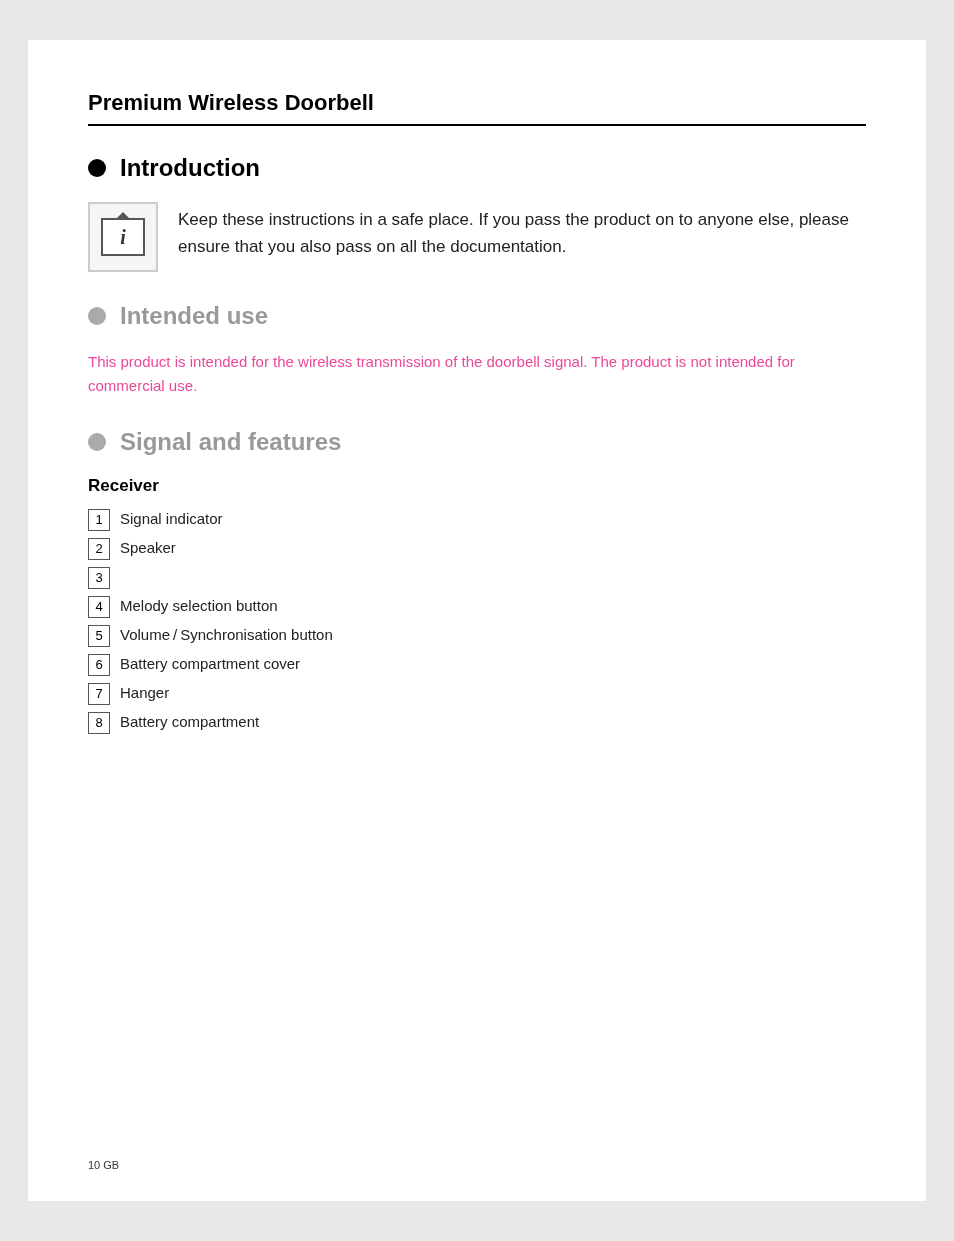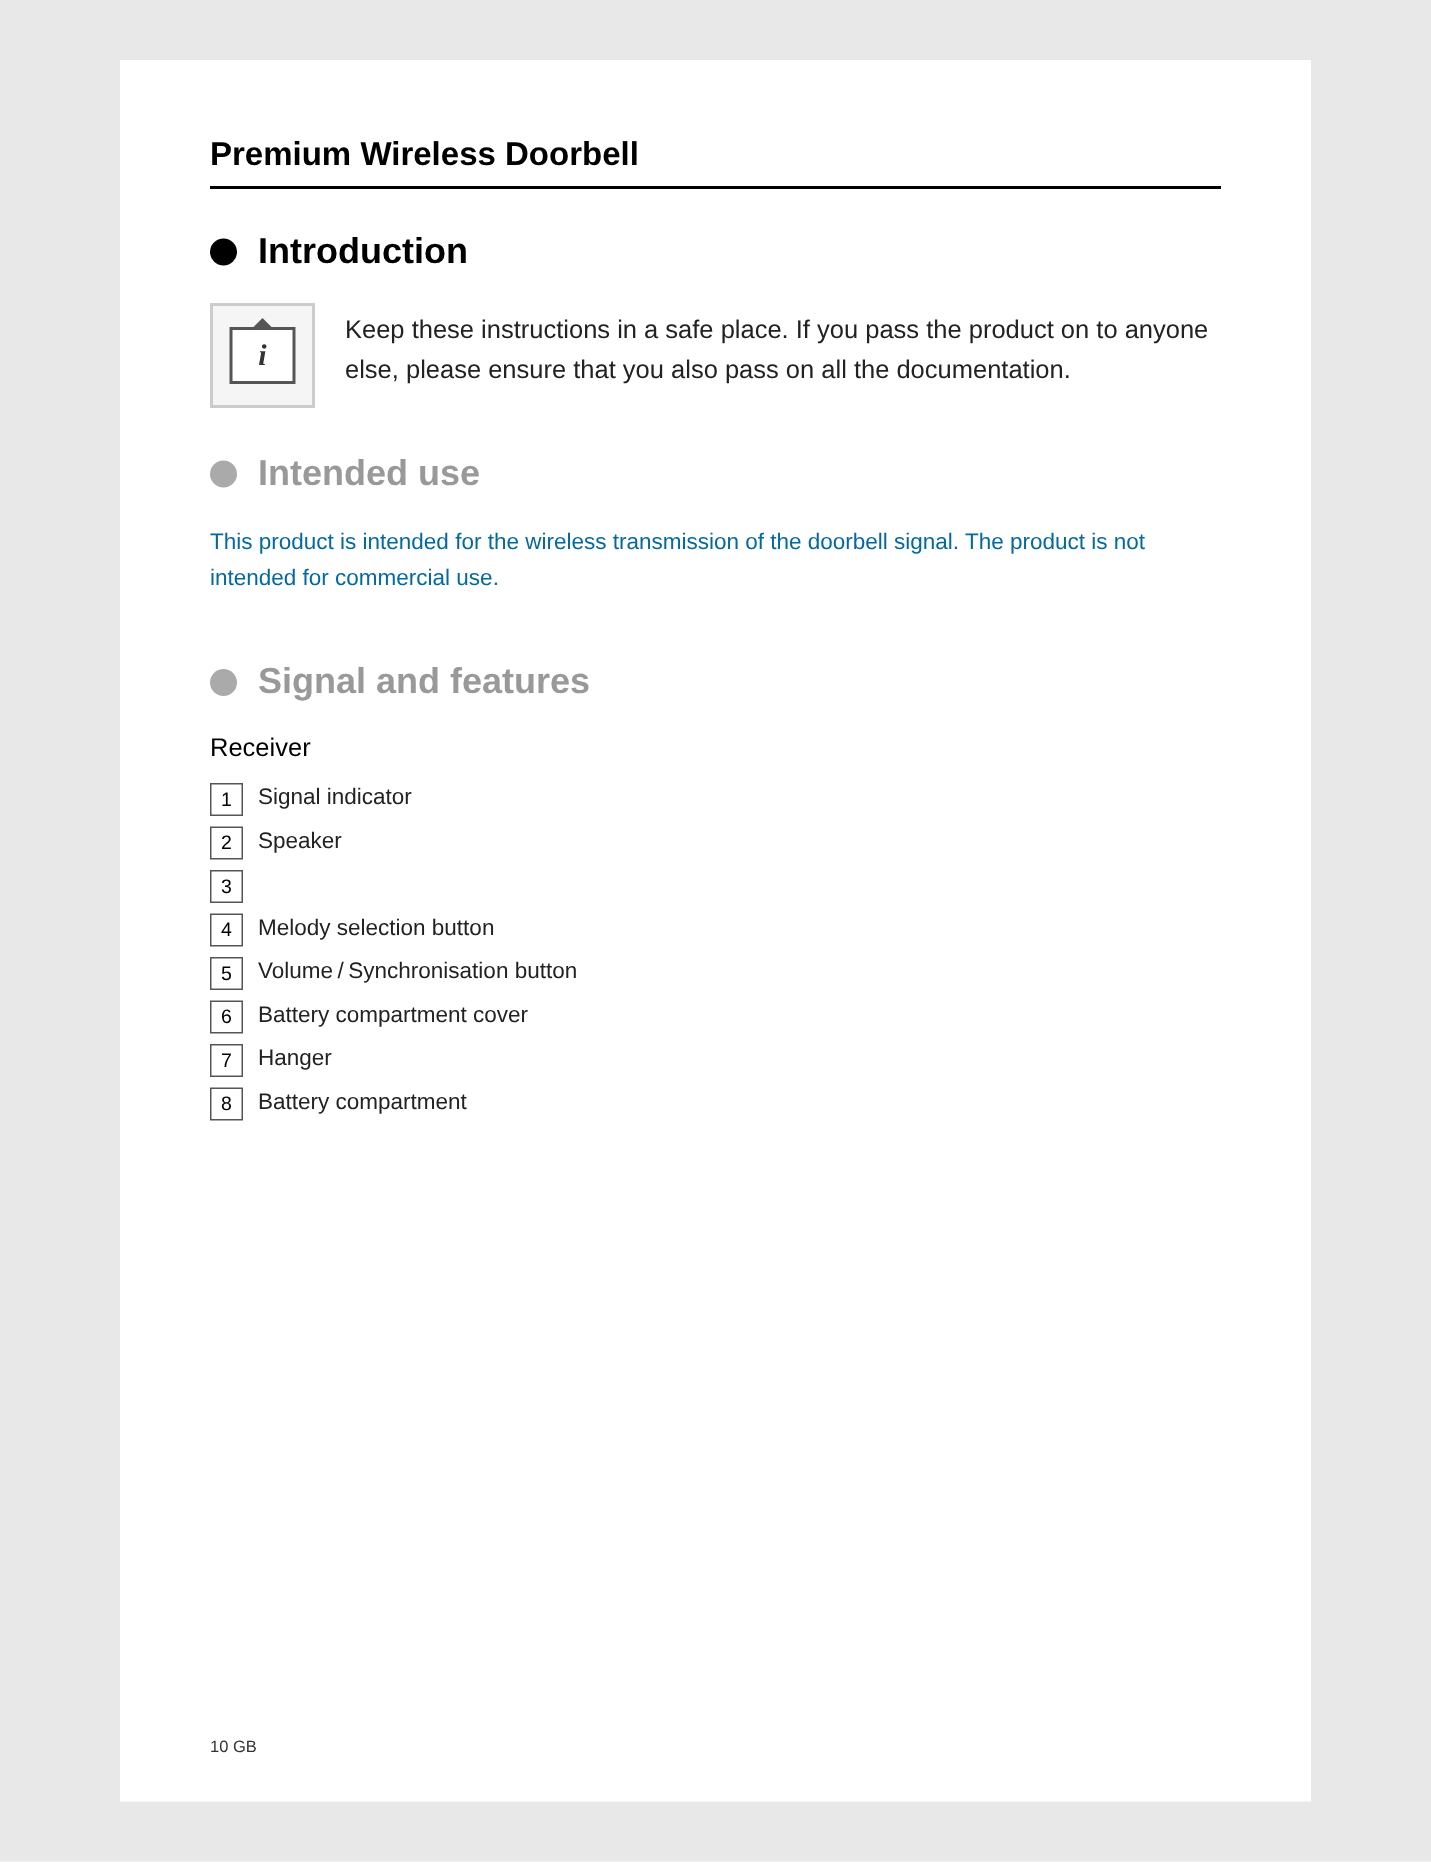--- a/index.html
+++ b/index.html
@@ -13,21 +13,21 @@
       font-family: Arial, Helvetica, sans-serif;
       display: flex;
       justify-content: center;
       align-items: flex-start;
       min-height: 1241px;
       padding: 40px 20px;
     }
 
     .page {
       background-color: #ffffff;
-      width: 794px;
+      width: 898px;
       min-height: 1161px;
       padding: 50px 60px 60px 60px;
       position: relative;
     }
 
     .page-title {
       font-size: 22px;
       font-weight: bold;
       border-bottom: 2px solid #000;
       padding-bottom: 8px;
@@ -122,31 +122,31 @@
     .info-text {
       font-size: 17px;
       line-height: 1.6;
       color: #222;
       padding-top: 4px;
     }
 
     .body-text {
       font-size: 15px;
       line-height: 1.6;
-      color: #0369a1;
-      margin-bottom: 43px;
+      color: #ec4899;
+      margin-bottom: 30px;
     }
 
     .section-gap {
       margin-bottom: 30px;
     }
 
     .receiver-title {
       font-size: 17px;
-      font-weight: normal;
+      font-weight: bold;
       color: #000;
       margin-bottom: 12px;
       margin-top: 8px;
     }
 
     .parts-list {
       list-style: none;
     }
 
     .parts-list li {

